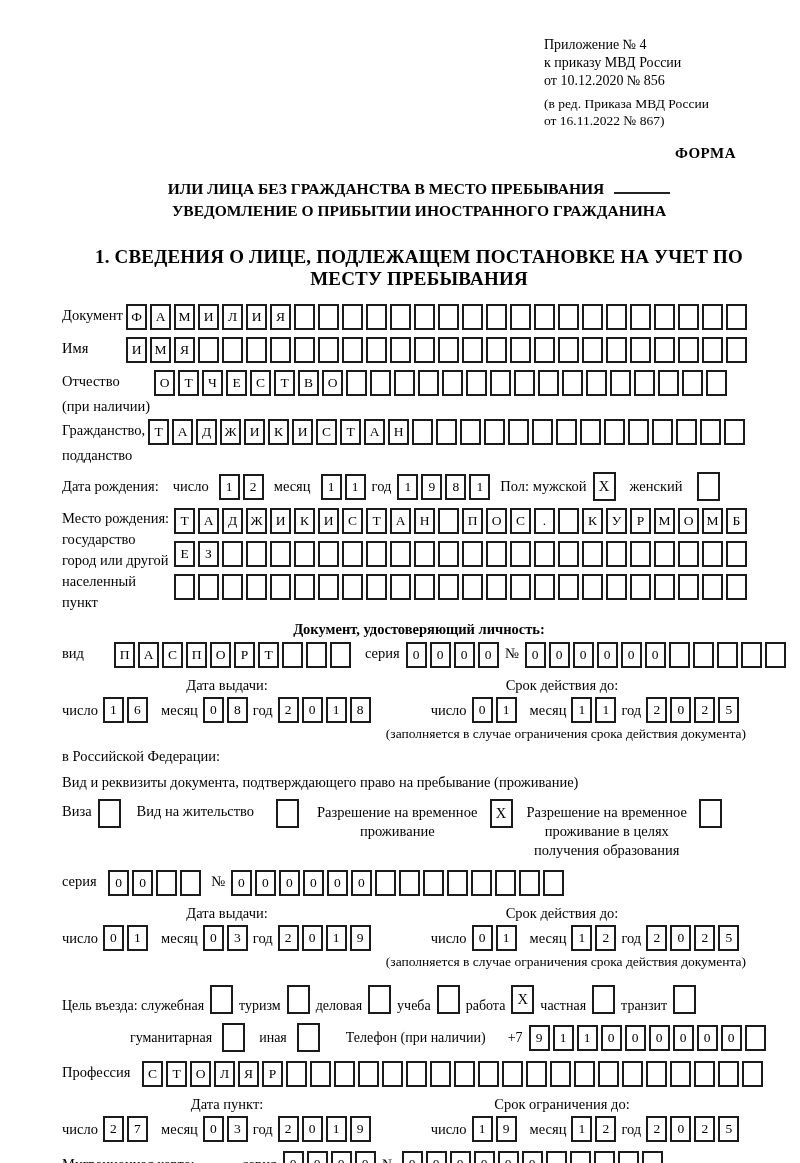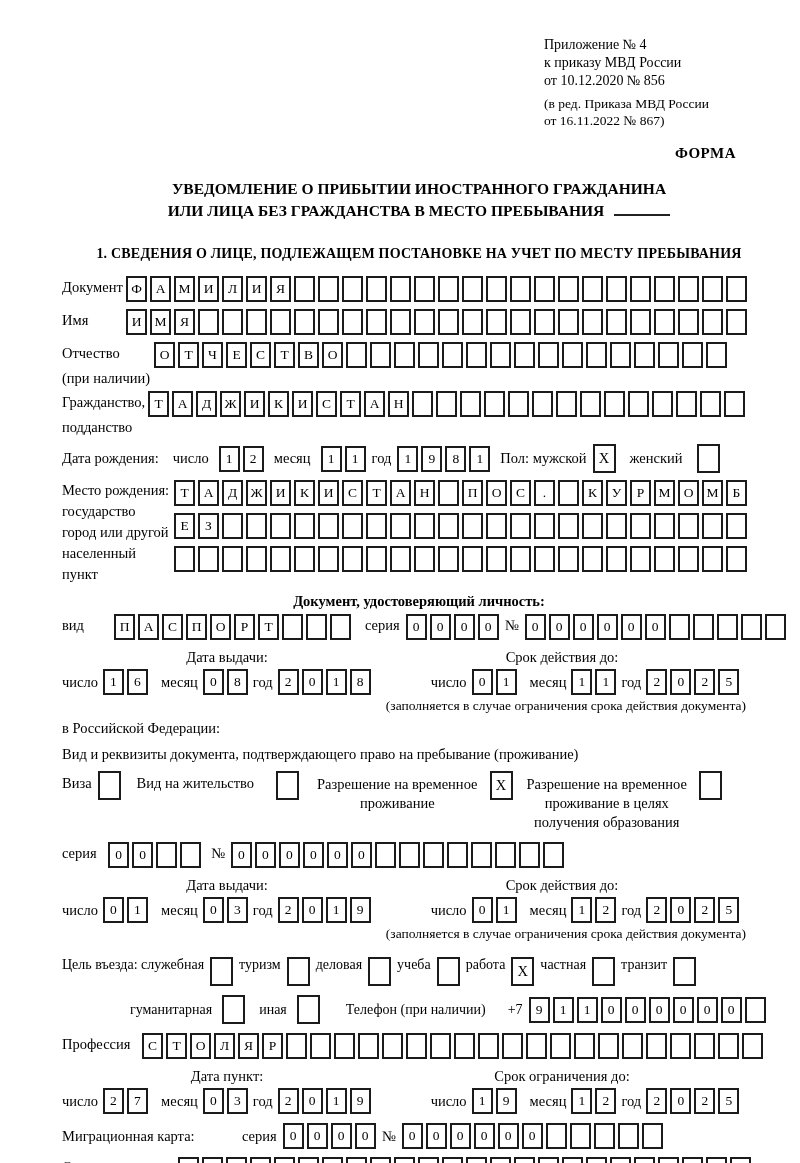--- a/index.html
+++ b/index.html
@@ -6,21 +6,21 @@
   body{width:800px;height:1163px;color:#000;font-family:"Liberation Serif",serif;font-size:14.5px;overflow:hidden;}
   .page{padding:36px 24px 0 62px;width:714px;}
 
   .hdr{margin-left:482px;line-height:18px;font-size:14px;}
   .hdr .sub{margin-top:5px;font-size:13.5px;line-height:17px;}
   .forma{font-weight:bold;text-align:right;margin:16px 40px 0 0;font-size:15px;letter-spacing:.5px;}
 
   .title{font-weight:bold;text-align:center;font-size:15.5px;line-height:22px;margin-top:16px;}
   .title .uline{display:inline-block;width:56px;border-bottom:2px solid #222;height:14px;margin-left:10px;}
 
-  .sec-heading{font-weight:bold;font-size:14px;text-align:center;margin-top:24px;letter-spacing:.2px;}
+  .sec-heading{font-weight:bold;font-size:19px;text-align:center;margin-top:24px;letter-spacing:.2px;}
 
   .row{display:flex;align-items:flex-start;margin-top:7px;}
   .lbl{flex:none;padding-top:3px;}
   .boxes{display:inline-flex;flex:none;gap:3px;}
   .box{flex:none;width:17px;height:22px;border:2px solid #1b1b1b;text-align:center;line-height:22px;
        font-size:13.5px;font-family:"Liberation Serif",serif;display:inline-block;}
   .cb .box{width:19px;height:25px;line-height:25px;font-size:14.5px;}
   .gap6{width:6px;flex:none;} .gap10{width:10px;flex:none;} .gap14{width:14px;flex:none;}
 
   .w64{width:64px;} .w92{width:92px;} .w80{width:80px;}
@@ -55,24 +55,24 @@
     <div>к приказу МВД России</div>
     <div>от 10.12.2020 № 856</div>
     <div class="sub">
       <div>(в ред. Приказа МВД России</div>
       <div>от 16.11.2022 № 867)</div>
     </div>
   </div>
   <div class="forma">ФОРМА</div>
 
   <div class="title">
-    <div>УВЕДОМЛЕНИЕ О ПРИБЫТИИ ИНОСТРАННОГО ГРАЖДАНИНА</div>
     <div>
       <span>ИЛИ ЛИЦА БЕЗ ГРАЖДАНСТВА В МЕСТО ПРЕБЫВАНИЯ</span><span class="uline"></span>
     </div>
+    <div>УВЕДОМЛЕНИЕ О ПРИБЫТИИ ИНОСТРАННОГО ГРАЖДАНИНА</div>
   </div>
 
   <div class="sec-heading">1. СВЕДЕНИЯ О ЛИЦЕ, ПОДЛЕЖАЩЕМ ПОСТАНОВКЕ НА УЧЕТ ПО МЕСТУ ПРЕБЫВАНИЯ</div>
 
   <div class="row" style="margin-top:14px;">
     <span class="lbl w64">Документ</span>
     <span class="boxes">
         <span class="box">Ф</span>
         <span class="box">А</span>
         <span class="box">М</span>
@@ -520,21 +520,21 @@
       <span class="boxes">
           <span class="box">2</span>
           <span class="box">0</span>
           <span class="box">2</span>
           <span class="box">5</span>
         </span>
     </span>
   </div>
   <div class="note">(заполняется в случае ограничения срока действия документа)</div>
 
-  <div class="cbrow" style="align-items:flex-start;font-size:14px;margin-top:15px;">
+  <div class="cbrow" style="align-items:flex-end;font-size:14px;margin-top:15px;">
     <span>Цель въезда: служебная</span>
       <span class="gap6"></span>
     <span class="boxes cb">
         <span class="box"></span>
       </span>
       <span class="gap6"></span>
     <span>туризм</span>
       <span class="gap6"></span>
     <span class="boxes cb">
         <span class="box"></span>

